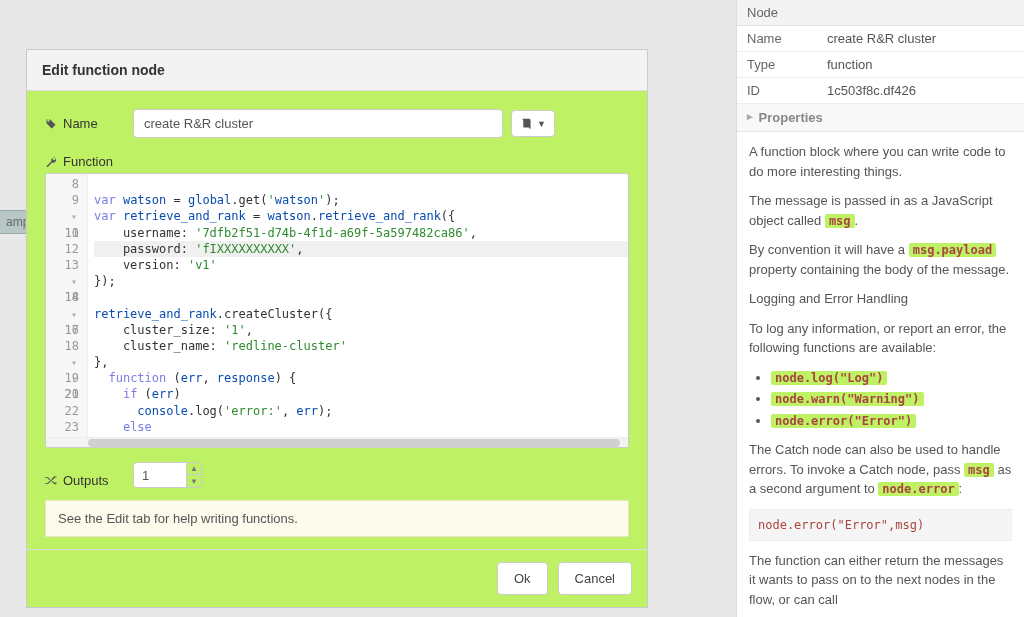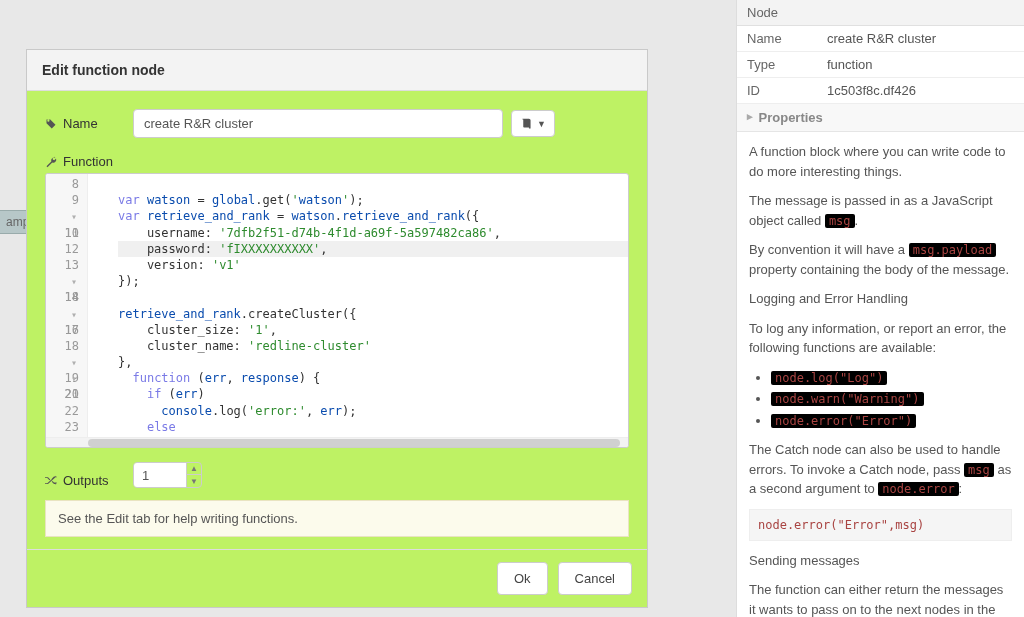--- a/index.html
+++ b/index.html
@@ -19,21 +19,21 @@
 
     .section-label { display: flex; align-items: center; gap: 6px; font-size: 13px; margin-bottom: 4px; }
     .section-label svg { width: 12px; height: 12px; fill: #555; }
 
     .editor-wrap { border: 1px solid #ccc; border-radius: 3px; background: #fff; width: 100%; height: 275px; display: flex; flex-direction: column; overflow: hidden; }
     .editor { flex: 1; overflow: hidden; display: flex; font-family: Menlo, Consolas, monospace; font-size: 12px; line-height: 1.35; }
     .gutter { background: #f7f7f7; border-right: 1px solid #eee; color: #999; text-align: right; padding: 2px 8px 2px 4px; user-select: none; width: 42px; }
     .gutter div { height: 16.2px; }
     .code { flex: 1; padding: 2px 0 2px 6px; position: relative; }
     .code pre { margin: 0; font-family: inherit; }
-    .code .line { display: block; white-space: pre; height: 16.2px; margin-left: 24px; }
+    .code .line { display: block; white-space: pre; height: 16.2px; }
     .line-hl { background: #f0f0f0; }
     .tok-kw { color: #7a7ae6; }
     .tok-str { color: #2e8b2e; }
     .tok-id { color: #0a4cae; }
     .tok-func { color: #333; }
     .fold { color: #b0b0b0; font-size: 10px; display:inline-block; width:10px; text-align:center; }
 
     .scrollbar-h { height: 10px; background: #f3f3f3; border-top: 1px solid #eee; position: relative; }
     .scrollbar-h .thumb { position: absolute; left: 42px; top: 1px; height: 8px; right: 8px; background: #d0d0d0; border-radius: 4px; }
 
@@ -56,21 +56,21 @@
     .info-table { width: 100%; border-collapse: collapse; font-size: 13px; }
     .info-table th { text-align: left; background: #f3f3f3; border-bottom: 1px solid #e0e0e0; padding: 5px 10px; color: #666; font-weight: normal; }
     .info-table td { border-bottom: 1px solid #eee; padding: 5px 10px; color: #555; }
     .info-table td:first-child { width: 80px; color: #666; }
     .info-section { padding: 6px 10px; color: #888; font-weight: bold; background:#f8f8f8; border-bottom:1px solid #e5e5e5; display:flex; gap:6px; }
     .info-section::before { content: "▸"; color:#aaa; font-size:11px; }
     .info-body { padding: 10px 12px; color: #555; font-size: 13px; line-height: 1.5; }
     .info-body p { margin-bottom: 10px; }
     .info-body ul { list-style: disc; margin: 4px 0 10px 22px; }
     .info-body li { margin-bottom: 2px; }
-    .codechip { font-family: Menlo, Consolas, monospace; font-size: 12px; background: #000000; color: #a94442; padding: 0 4px; border-radius: 2px; }
+    .codechip { font-family: Menlo, Consolas, monospace; font-size: 12px; background: #bef264; color: #a94442; padding: 0 4px; border-radius: 2px; font-weight: bold; }
     .codebox { font-family: Menlo, Consolas, monospace; font-size: 12px; background: #f5f5f5; color: #a94442; padding: 6px 8px; border: 1px solid #eee; margin: 6px 0 10px 0; }
   </style>
 </head>
 <body>
 
 <div class="bg-pill">amp</div>
 
 <div class="dialog">
   <div class="dialog-header">Edit function node</div>
   <div class="dialog-body">
@@ -189,20 +189,19 @@
       <p>To log any information, or report an error, the following functions are available:</p>
       <ul>
         <li><span class="codechip">node.log("Log")</span></li>
         <li><span class="codechip">node.warn("Warning")</span></li>
         <li><span class="codechip">node.error("Error")</span></li>
       </ul>
       <p>
         <span>The Catch node can also be used to handle errors. To invoke a Catch node, pass </span><span class="codechip">msg</span><span> as a second argument to </span><span class="codechip">node.error</span><span>:</span>
       </p>
       <div class="codebox">node.error("Error",msg)</div>
-      <p>Sending messages</p>
       <p>
         <span>The function can either return the messages it wants to pass on to the next nodes in the flow, or can call </span>
       </p>
 
     </div>
   </div>
 </div>
 
 </body></html>

